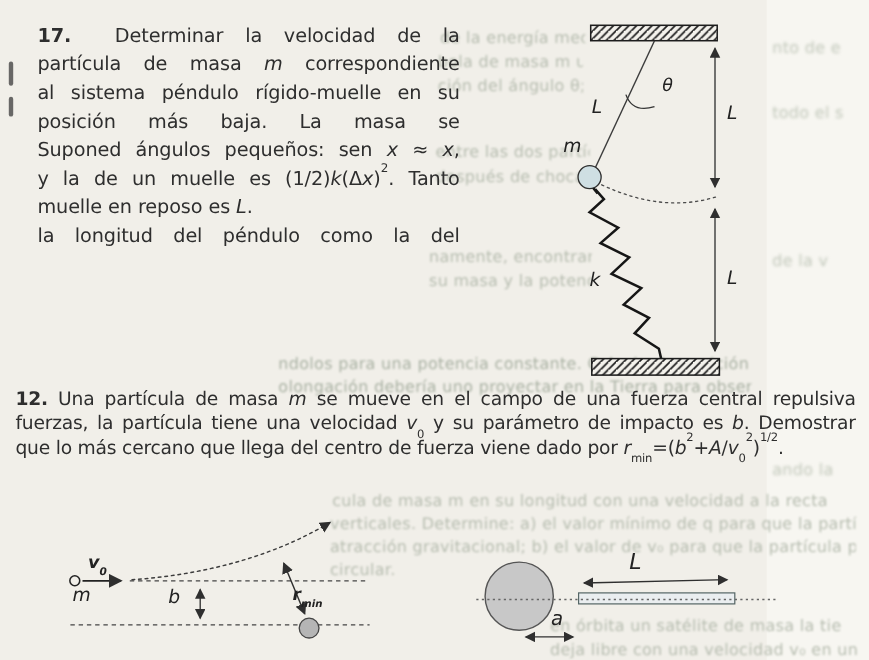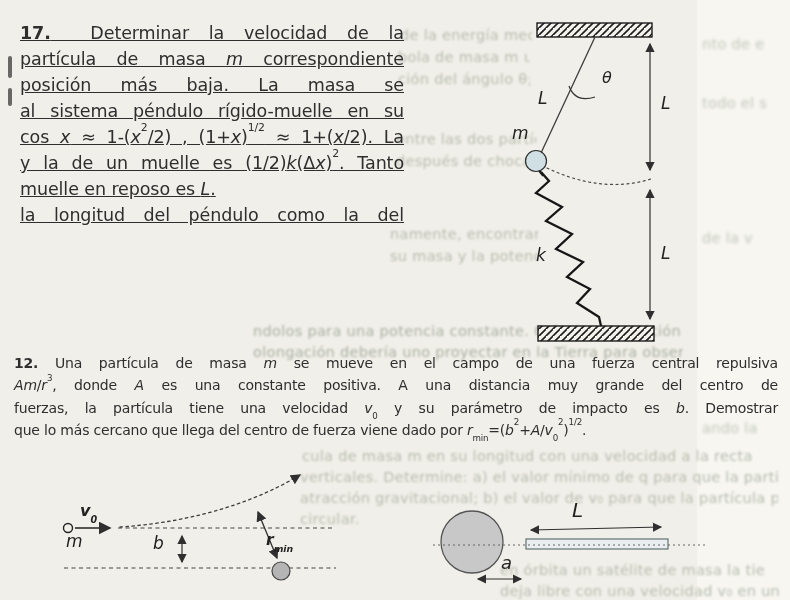--- a/index.html
+++ b/index.html
@@ -5,22 +5,22 @@
   html,body{margin:0;padding:0;background:#888;}
   .page{
     position:relative;width:790px;height:600px;overflow:hidden;
     background:#f1efe9;
     font-family:"DejaVu Sans","Liberation Sans",sans-serif;
     color:#2e2e2e;
   }
   .right-strip{position:absolute;top:0;right:0;width:93px;height:600px;background:#f7f6f1;}
   
   .textblock{position:absolute;}
-  .p17{left:20px;top:20px;width:384px;font-size:17.5px;line-height:26px;letter-spacing:-0.1px;text-decoration:underline;}
-  .p12{left:14px;top:352px;width:764px;font-size:14px;line-height:22.4px;letter-spacing:-0.2px;}
+  .p17{left:34px;top:20px;width:384px;font-size:17.5px;line-height:26px;letter-spacing:-0.1px;}
+  .p12{left:14px;top:352px;width:764px;font-size:17px;line-height:22.4px;letter-spacing:-0.2px;}
   .jline{text-align:justify;text-align-last:justify;white-space:normal;}
   .jline.nj{text-align-last:left;}
   .textblock b{font-weight:bold;}
   .textblock i{font-style:italic;font-family:"DejaVu Sans",sans-serif;}
   .textblock sup{font-size:62%;position:relative;top:-0.48em;line-height:0;}
   .textblock sub{font-size:62%;position:relative;top:0.28em;line-height:0;}
   
   .flabel{position:absolute;font-style:italic;color:#222;white-space:nowrap;}
   .flabel sub{font-size:60%;position:relative;top:0.3em;line-height:0;}
   
@@ -62,31 +62,30 @@
       <div class="ghost" style="left: 500px; top: 583px; width: 280px;">deja libre con una velocidad v₀ en una ó</div>
       <div class="ghost marg" style="left: 702px; top: 420px; width: 84px;">ando la</div>
     </div>
 
   <div class="edge-mark" style="left:8px;top:56px;width:4px;height:22px;"></div>
   <div class="edge-mark" style="left:8px;top:88px;width:4px;height:18px;"></div>
 
   <div class="textblock p17">
       <div class="jline"><b>17.</b>&nbsp; Determinar la velocidad de la</div>
       <div class="jline">partícula de masa <i>m</i> correspondiente</div>
+      <div class="jline">al sistema péndulo rígido-muelle en su</div>
       <div class="jline">posición más baja. La masa se</div>
-      <div class="jline">al sistema péndulo rígido-muelle en su</div>
-      <div class="jline">cos <i>x</i> ≈ 1-(<i>x</i><sup>2</sup>/2) , (1+<i>x</i>)<sup>1/2</sup> ≈ 1+(<i>x</i>/2). La</div>
+      <div class="jline">Suponed ángulos pequeños: sen <i>x</i> ≈ <i>x</i>,</div>
       <div class="jline">y la de un muelle es (1/2)<i>k</i>(Δ<i>x</i>)<sup>2</sup>. Tanto</div>
       <div class="jline nj">muelle en reposo es <i>L</i>.</div>
       <div class="jline">la longitud del péndulo como la del</div>
     </div>
 
   <div class="textblock p12">
       <div class="jline"><b>12.</b> Una partícula de masa <i>m</i> se mueve en el campo de una fuerza central repulsiva</div>
-      <div class="jline"><i>Am</i>/<i>r</i><sup>3</sup>, donde <i>A</i> es una constante positiva. A una distancia muy grande del centro de</div>
       <div class="jline">fuerzas, la partícula tiene una velocidad <i>v</i><sub>0</sub> y su parámetro de impacto es <i>b</i>. Demostrar</div>
       <div class="jline nj">que lo más cercano que llega del centro de fuerza viene dado por <i>r</i><sub>min</sub>=(<i>b</i><sup>2</sup>+<i>A</i>/<i>v</i><sub>0</sub><sup>2</sup>)<sup>1/2</sup>.</div>
     </div>
 
   <svg width="790" height="600" viewBox="0 0 790 600">
     <defs>
       <pattern id="hatch" width="7" height="7" patternUnits="userSpaceOnUse">
         <rect width="7" height="7" fill="#f4f2ec"></rect>
         <path d="M-1,8 L8,-1 M3,11 L11,3" stroke="#1d1d1d" stroke-width="1.6"></path>
       </pattern>

